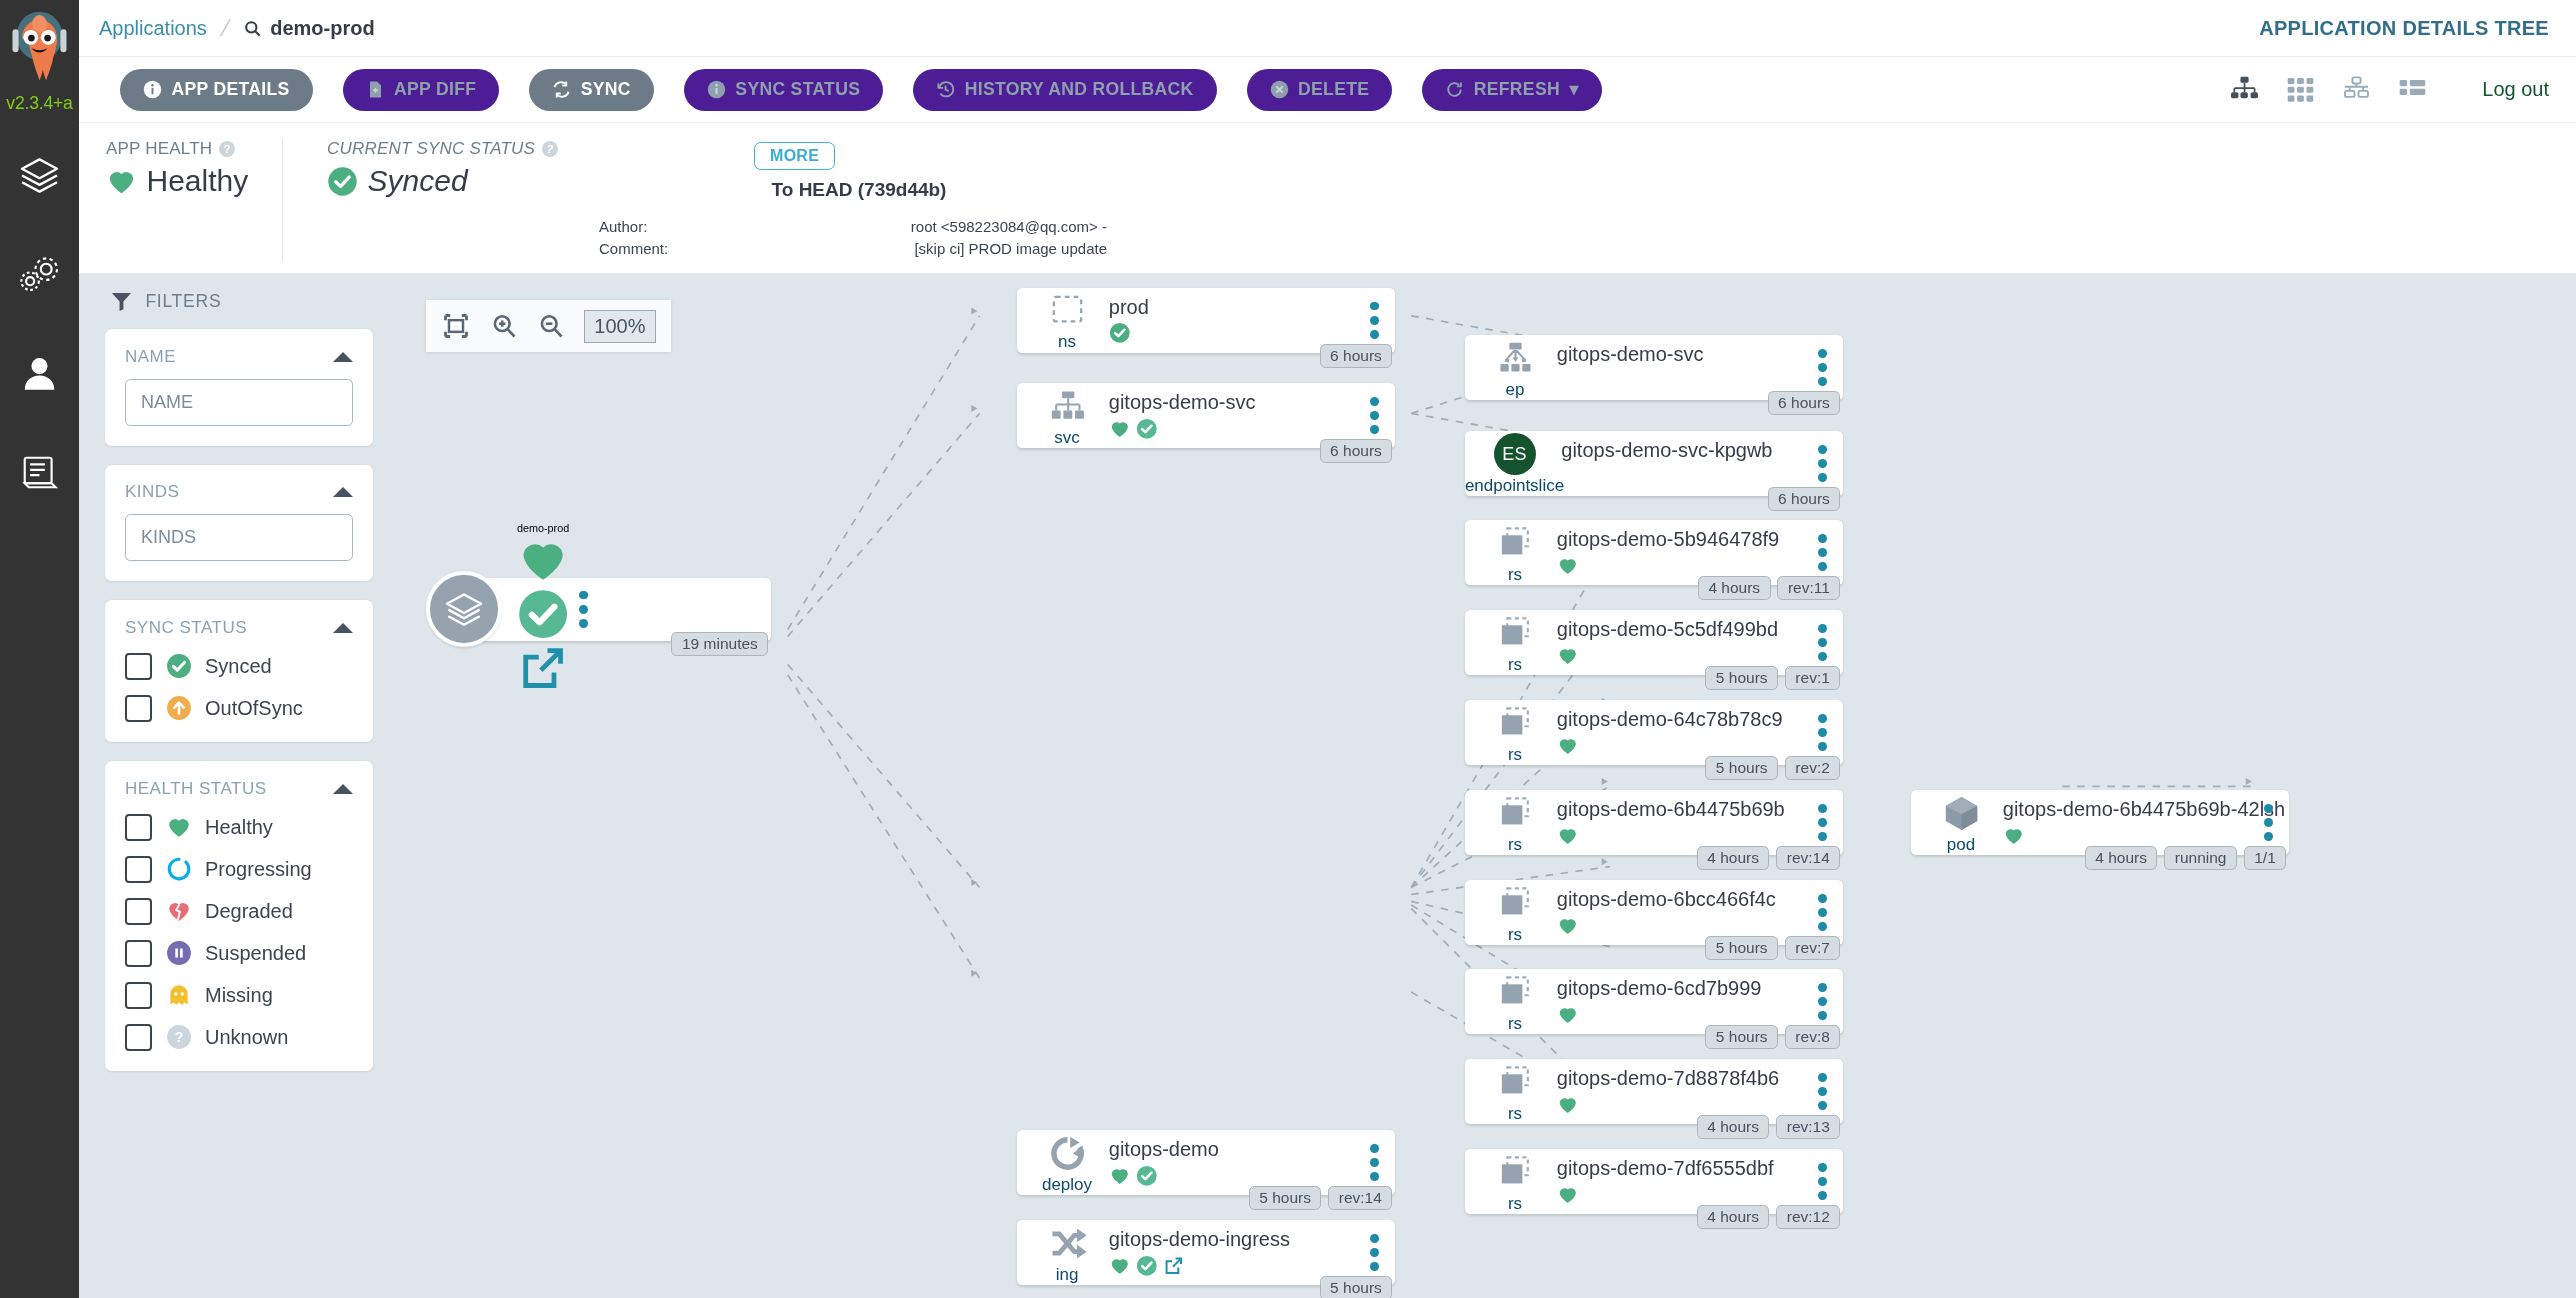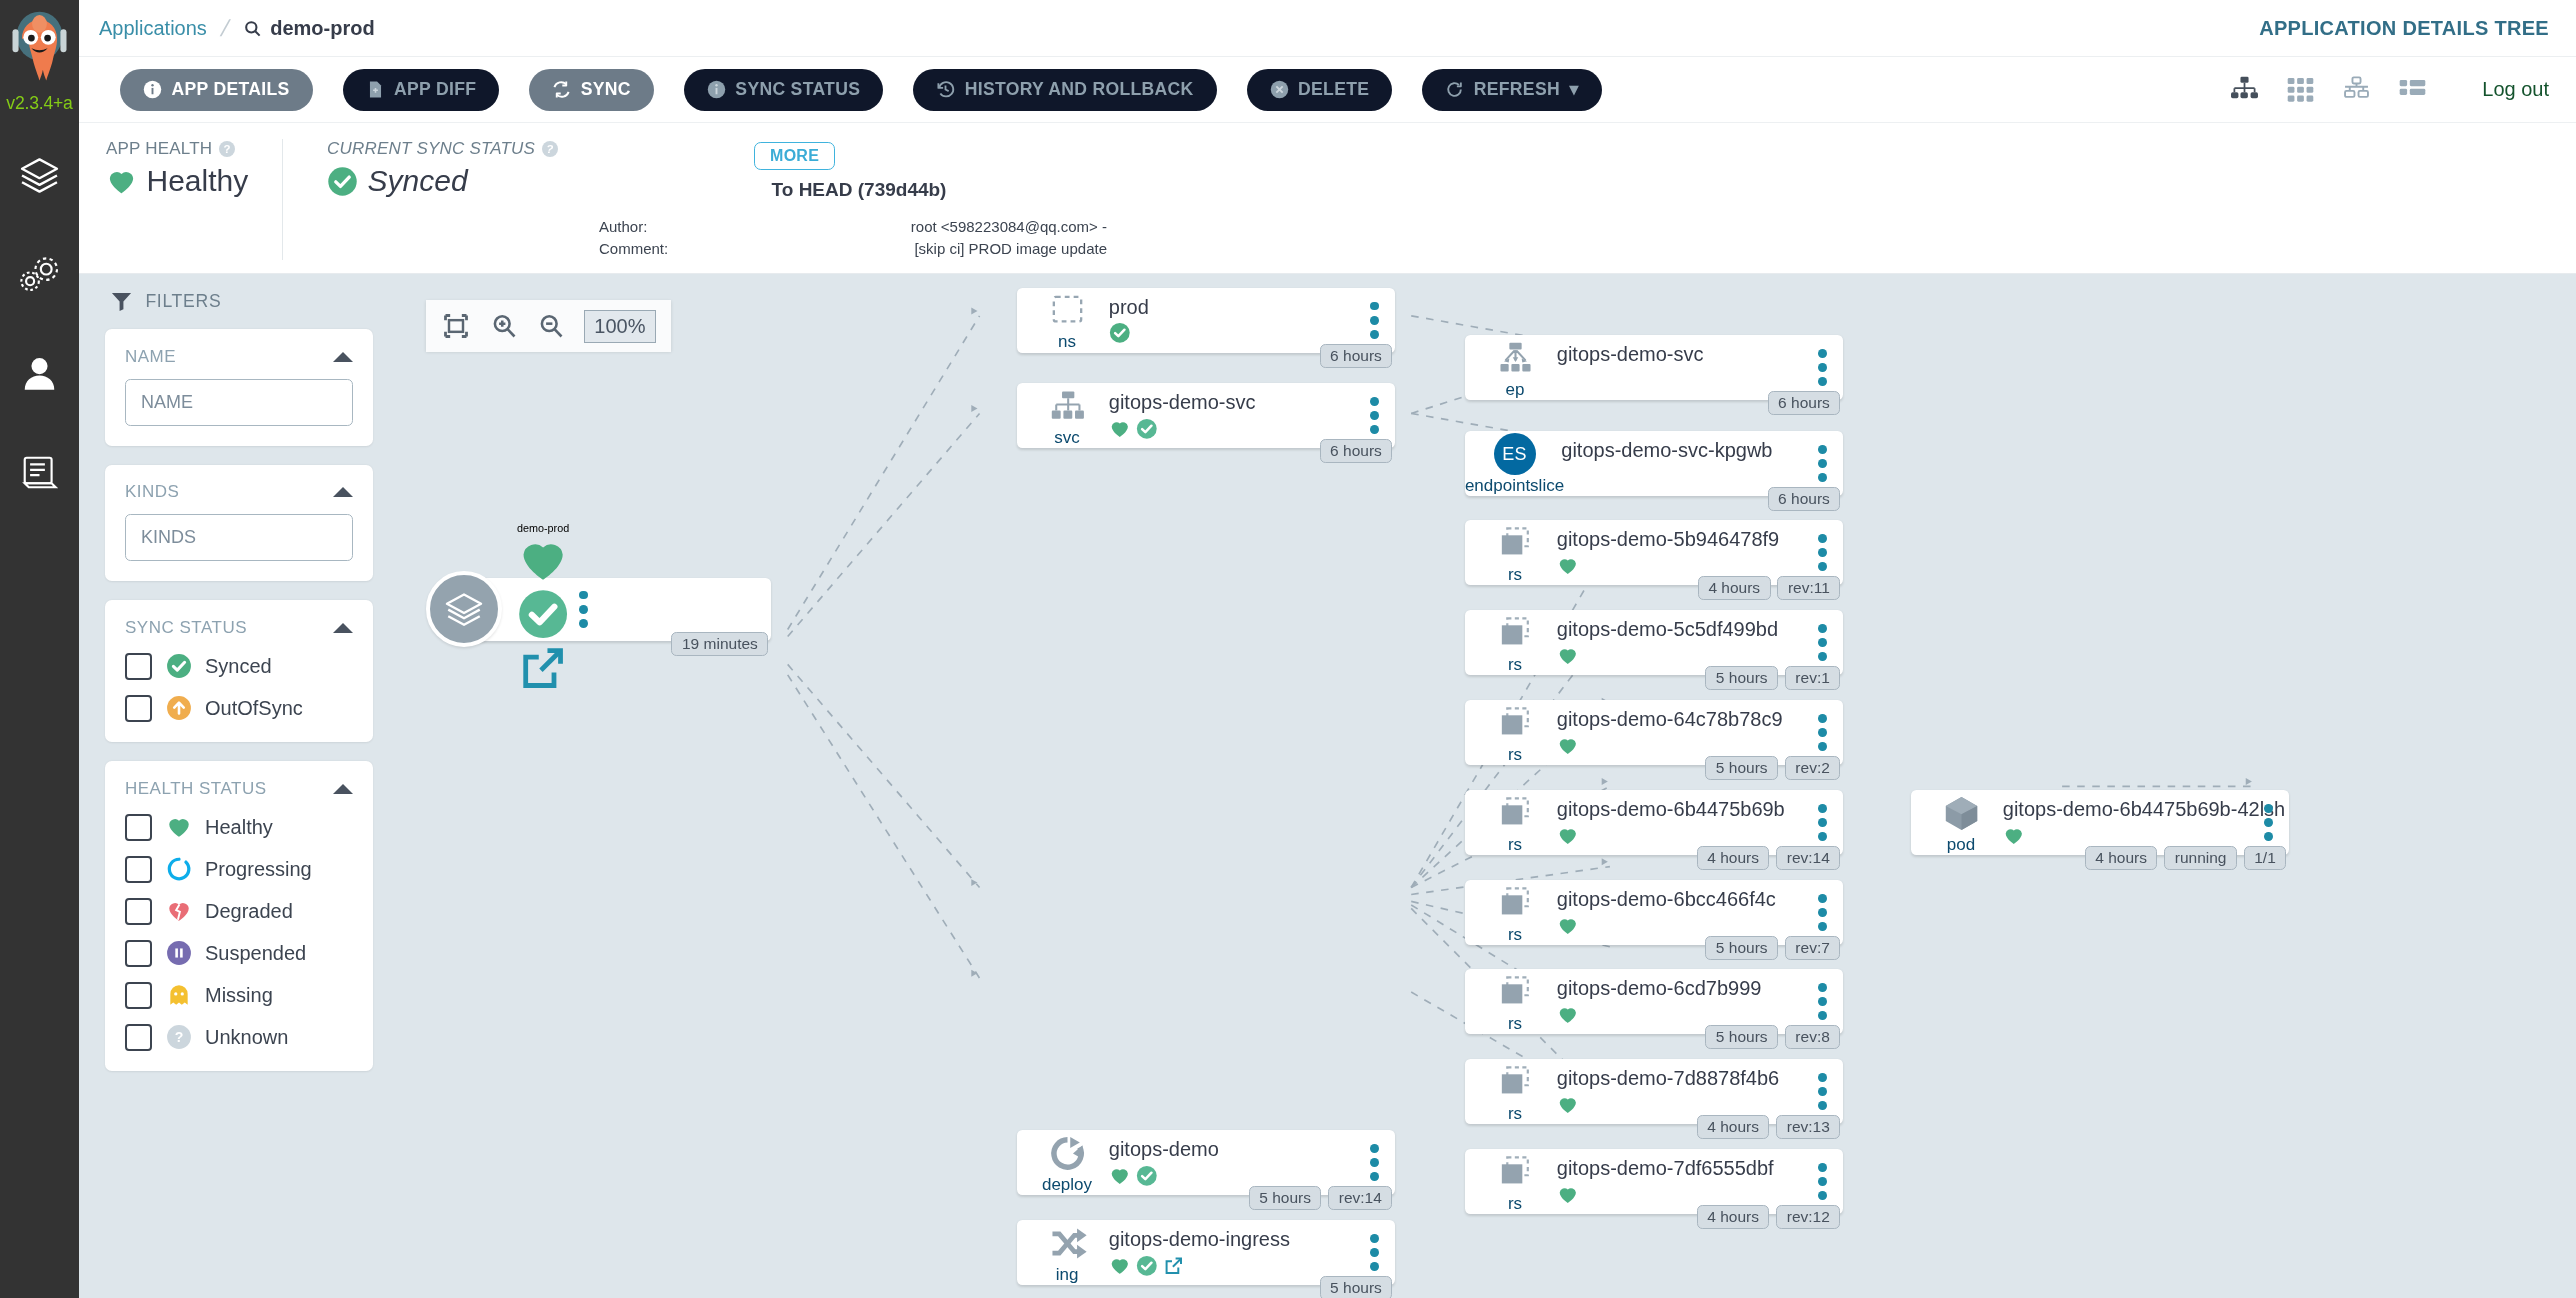--- a/index.html
+++ b/index.html
@@ -46,21 +46,21 @@
     height: 66px; background: #fff; display: flex; align-items: center;
     padding: 0 27px 0 41px; gap: 30px; border-bottom: 0.7px solid #edf0f2; flex: 0 0 66px;
   }
   .tbtn {
     display: flex; align-items: center; gap: 9.5px;
     height: 42px; padding: 0 23px; border-radius: 23px;
     font-size: 17.6px; font-weight: bold; letter-spacing: 0.3px;
     cursor: pointer; user-select: none; white-space: nowrap;
   }
   .tbtn.solid { background: #6d7b88; color: #fff; }
-  .tbtn.ghost { background: #0f172a; color: #8ea0ad; }
+  .tbtn.ghost { background: #4c1d95; color: #8ea0ad; }
   .tbtn svg { width: 19px; height: 19px; flex: 0 0 19px; }
   .tb-spacer { flex: 1; }
   .view-icons { display: flex; align-items: center; gap: 24px; }
   .view-icon { width: 32px; height: 32px; cursor: pointer; display: flex; align-items: center; justify-content: center; }
   .view-icon svg { width: 31px; height: 31px; }
   .logout { color: #14532d; font-size: 20px; margin-left: 24px; cursor: pointer; }
 
   
   .status {
     background: #fff; display: flex; padding: 16px 0 13.5px 0; flex: 0 0 115px;
@@ -167,21 +167,21 @@
     border: 4.7px solid #fff; display: flex; align-items: center; justify-content: center;
     z-index: 3; box-shadow: 0 1.4px 2.7px rgba(0,0,0,.1);
   }
   .root-circle svg { width: 42px; height: 42px; }
   .root-card {
     background: #fff; border-radius: 5.4px; box-shadow: 0 1.4px 2.7px rgba(0,0,0,.13);
     height: 63px; width: 307px; margin-left: -38px; padding-left: 53px; padding-right: 9.5px;
     display: flex; align-items: center; position: relative;
   }
   .es-circle {
-    width: 42px; height: 42px; border-radius: 50%; background: #0369a1; color: #fff;
+    width: 42px; height: 42px; border-radius: 50%; background: #14532d; color: #fff;
     display: flex; align-items: center; justify-content: center; font-size: 18px; letter-spacing: 0.3px;
   }
 </style>
 </head>
 <body>
 
 <div class="app">
 
   <div class="rail">
     <div class="rail-logo">

